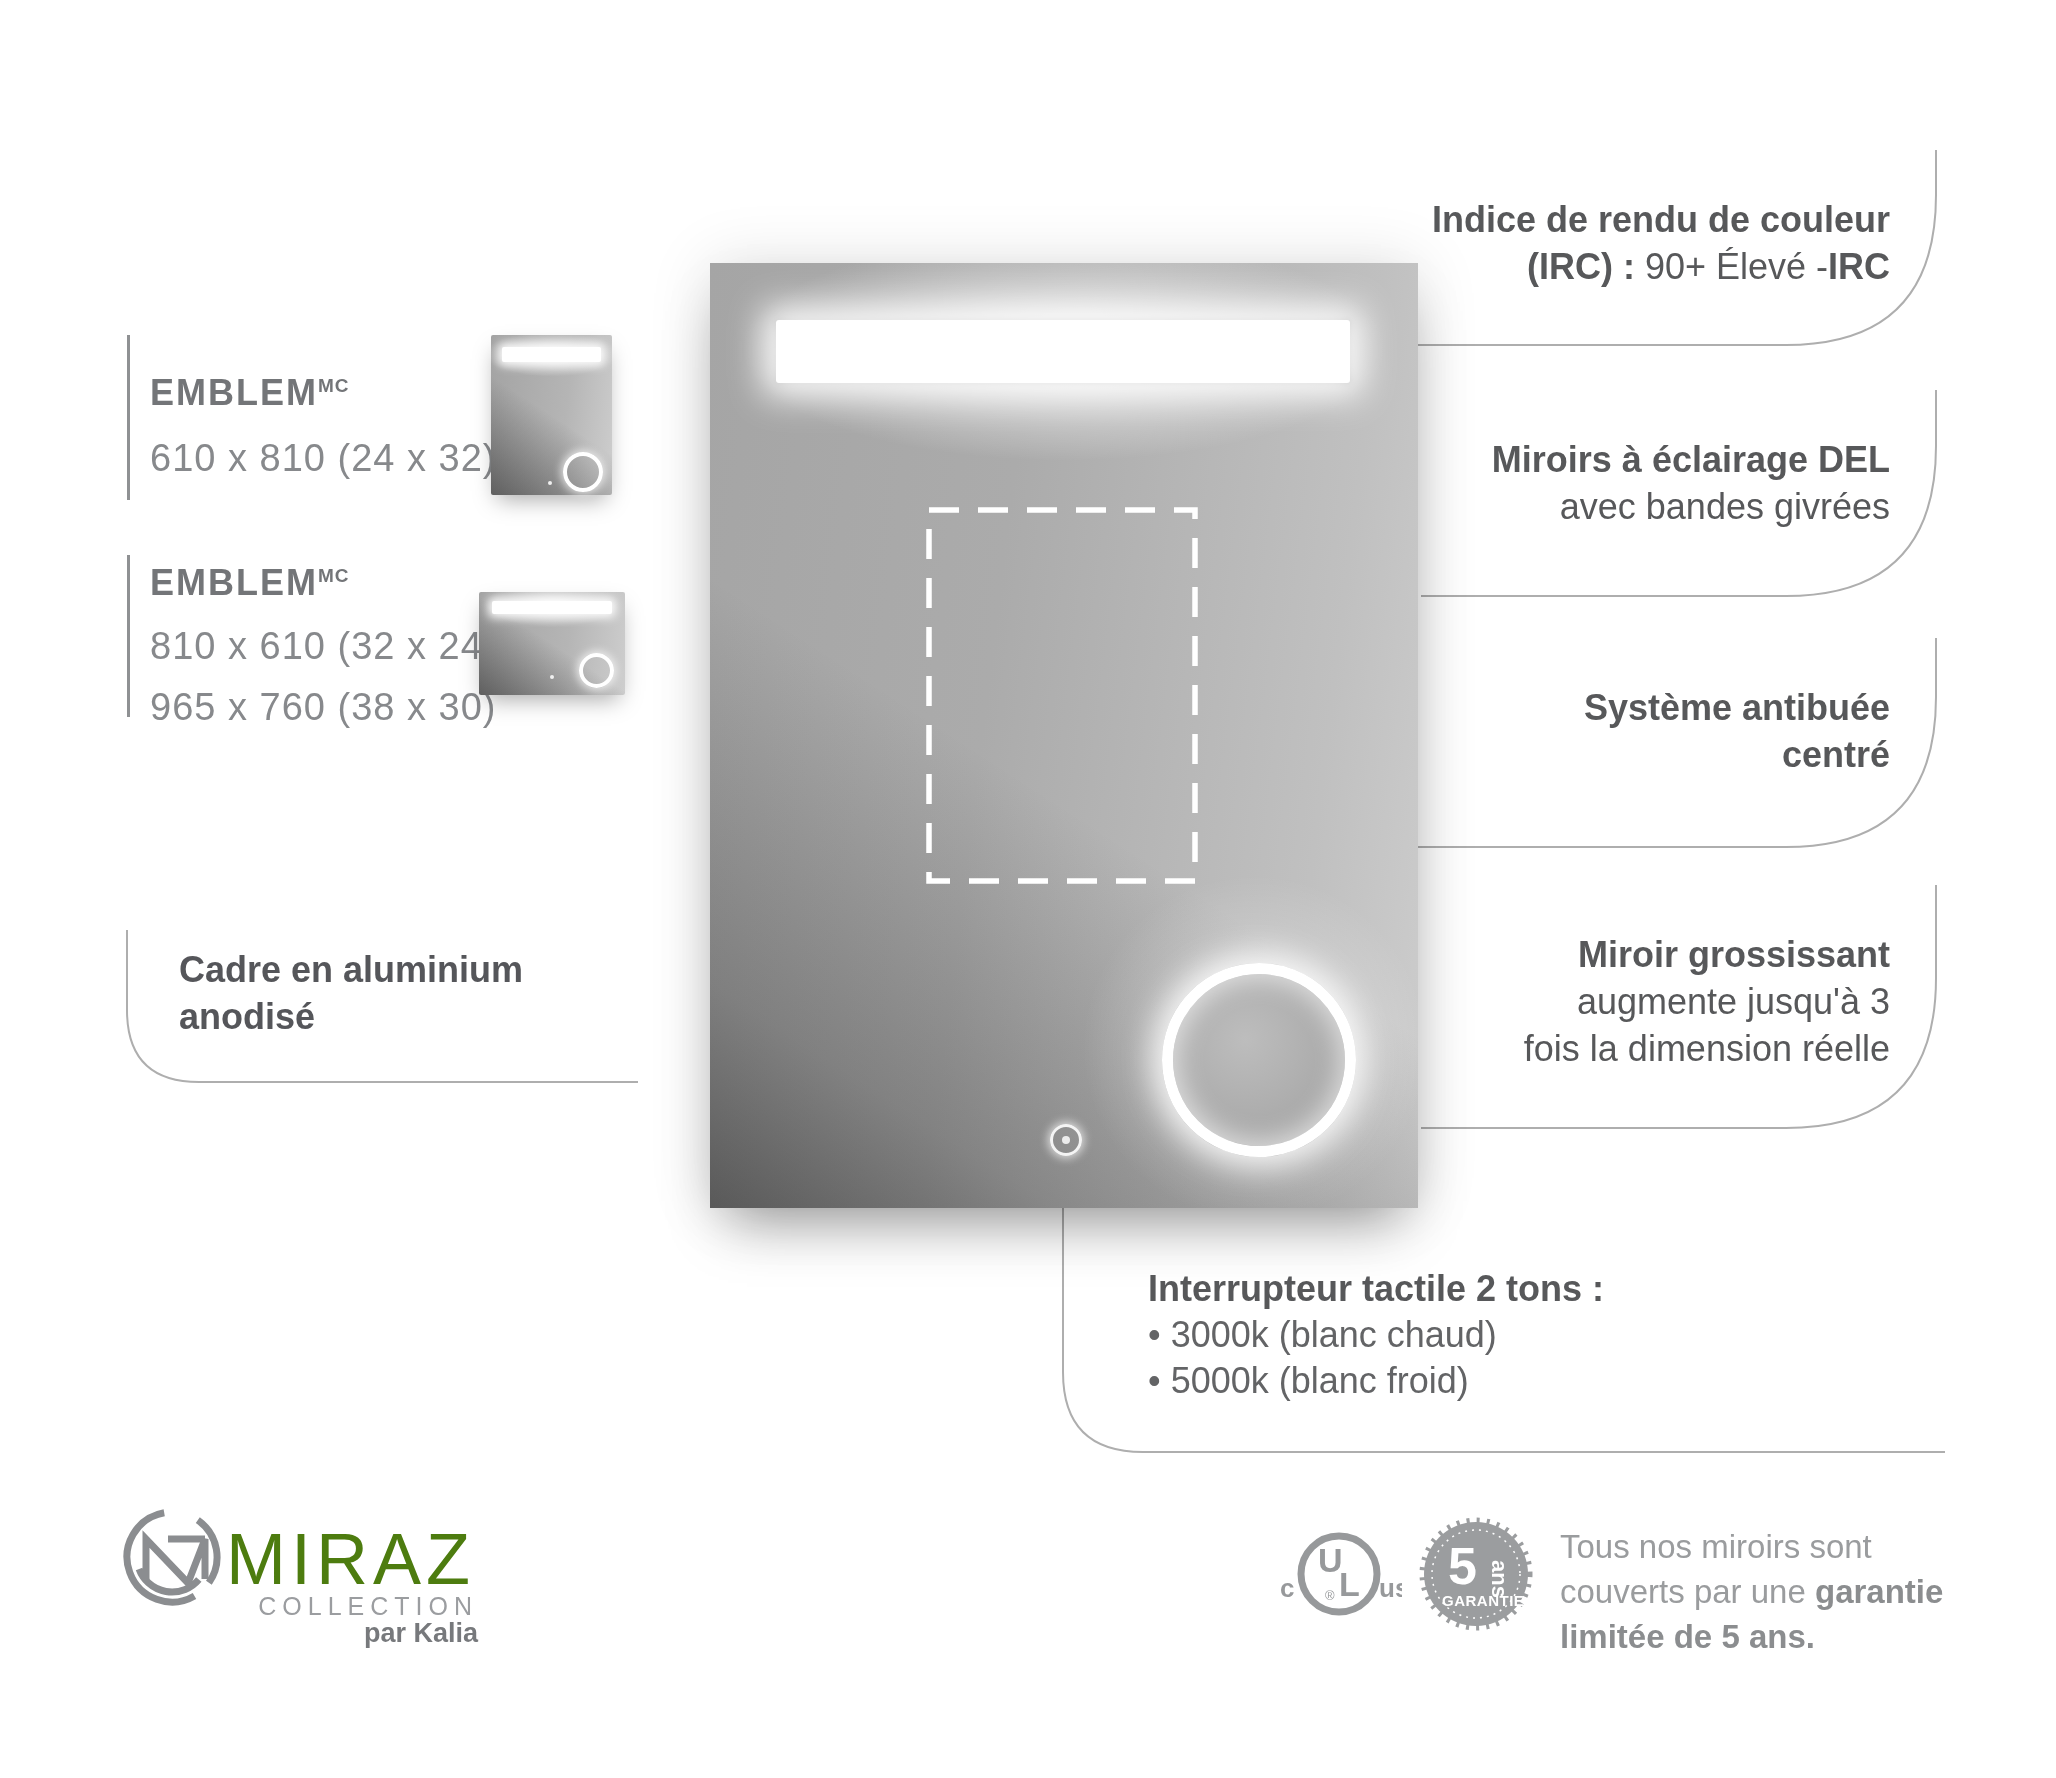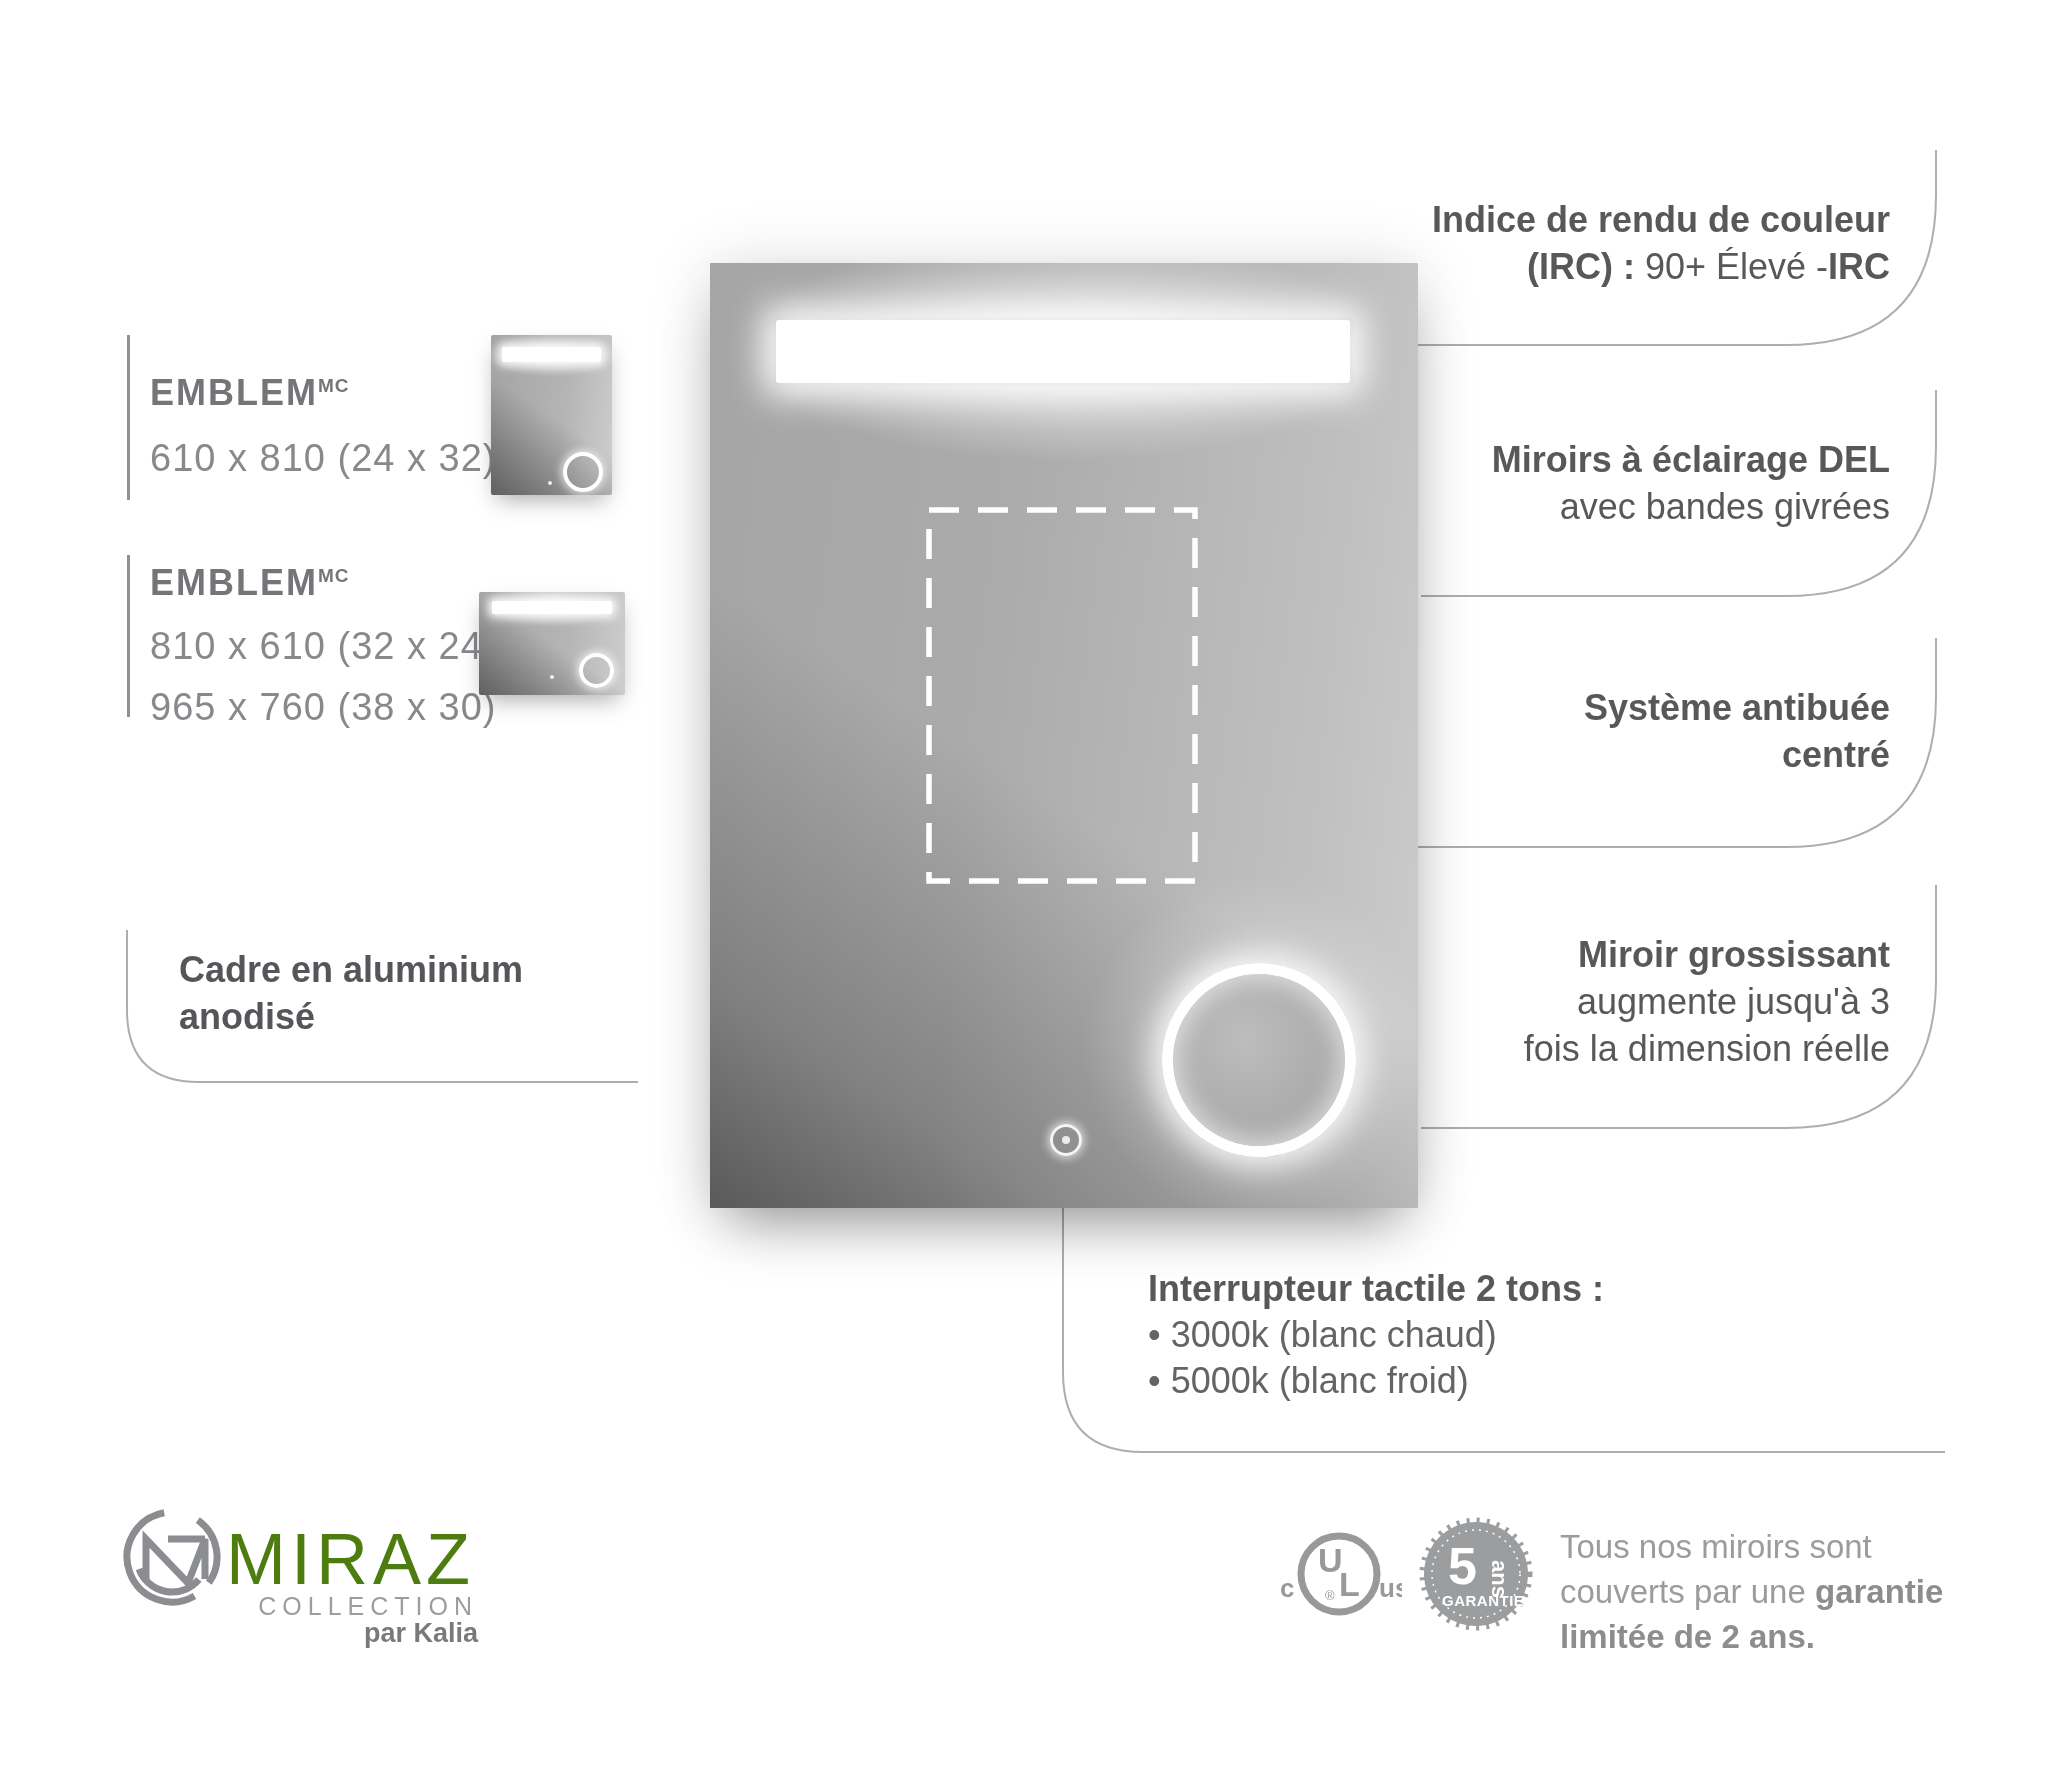--- a/index.html
+++ b/index.html
@@ -171,16 +171,16 @@
     <circle cx="0" cy="0" r="53" fill="none" stroke="#9b9d9f" stroke-width="7" stroke-dasharray="3 7"></circle>
     <circle cx="0" cy="0" r="44" fill="none" stroke="#ffffff" stroke-width="1.5" stroke-dasharray="2 5"></circle>
     <text x="-28" y="10" fill="#ffffff" font-family="Liberation Sans, sans-serif" font-size="52" font-weight="700">5</text>
     <text x="8" y="-10" fill="#ffffff" font-family="Liberation Sans, sans-serif" font-size="22" font-weight="700" transform="rotate(90 14 -8)">ans</text>
     <text x="-34" y="32" fill="#ffffff" font-family="Liberation Sans, sans-serif" font-size="15" font-weight="700" letter-spacing="0.5">GARANTIE</text>
   </svg>
 
   <div id="warranty-text" class="abs">
     <div>Tous nos miroirs sont</div>
     <div><span>couverts par une </span><span class="b">garantie</span></div>
-    <div class="b">limitée de 2 ans.</div>
+    <div class="b">limitée de 5 ans.</div>
   </div>
 
 </div>
 
 </body></html>

